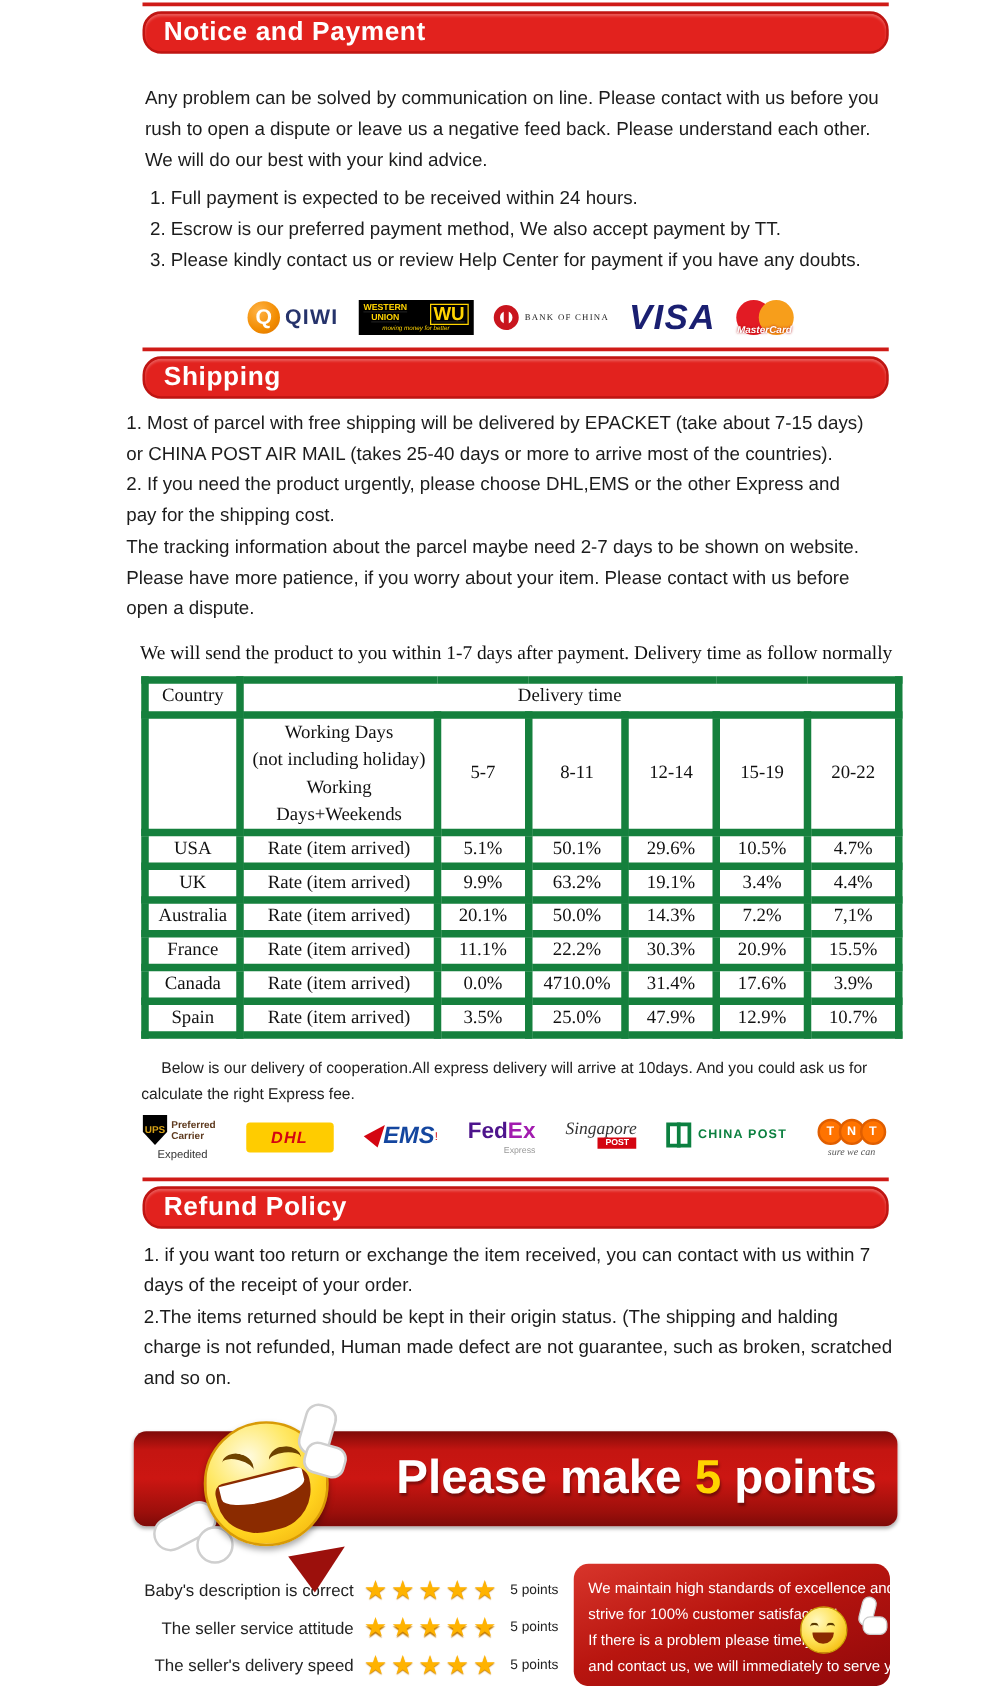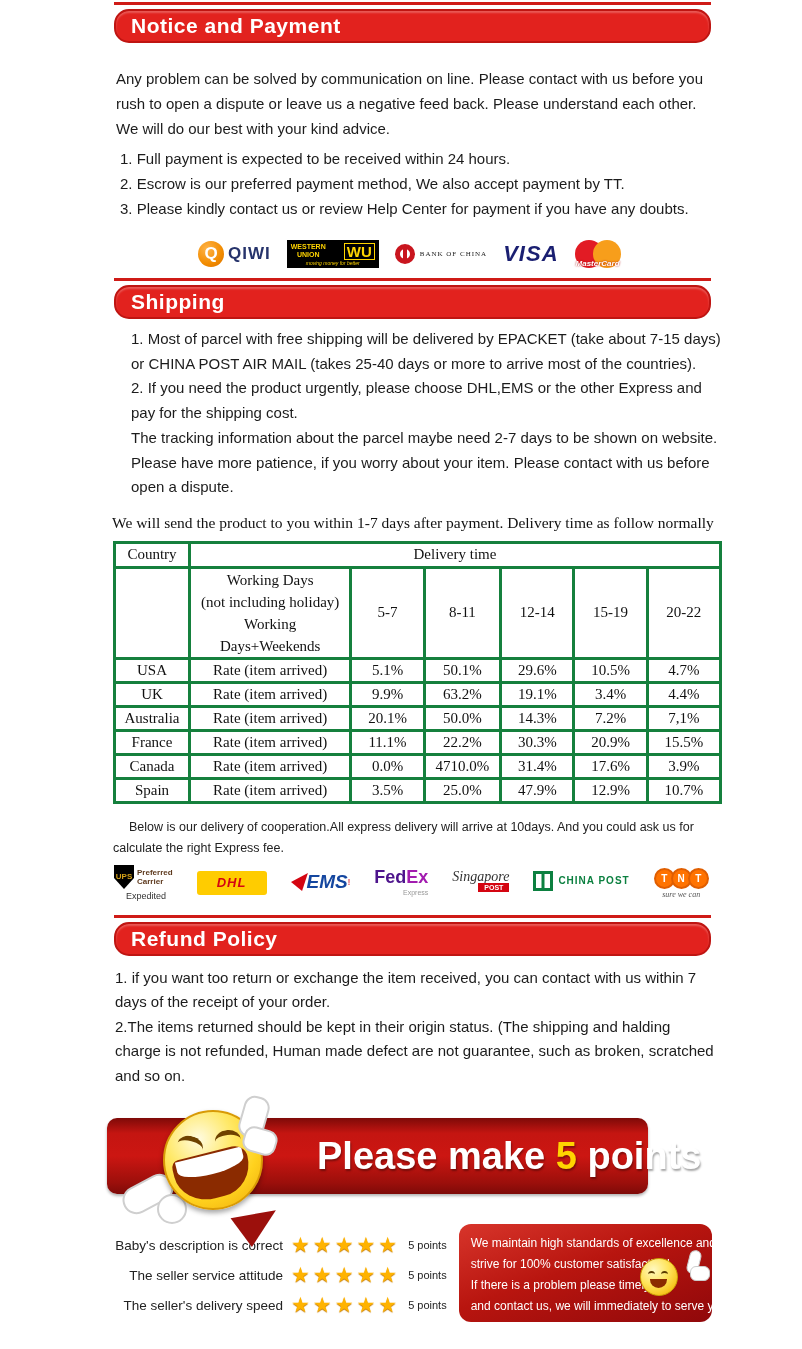--- a/index.html
+++ b/index.html
@@ -19,40 +19,40 @@
   .nlist div{white-space:nowrap;}
 
   
   .payrow{margin:7px 0 0 98px;display:flex;align-items:center;gap:16px;height:34px;}
   .qiwi{display:flex;align-items:center;gap:4px;}
   .qiwi .qball{width:26px;height:26px;border-radius:50%;
     background:radial-gradient(circle at 35% 30%,#ffb347,#f28c00 60%,#d96f00);
     color:#fff;font-weight:bold;font-size:17px;display:flex;align-items:center;justify-content:center;}
   .qiwi .qtxt{color:#26336b;font-weight:bold;font-size:17px;letter-spacing:1px;}
   .wu{width:92px;height:28px;background:#000;display:flex;flex-direction:column;justify-content:center;padding:1px 4px;box-sizing:border-box;}
-  .wu .wurow{display:flex;align-items:flex-start;justify-content:space-between;}
+  .wu .wurow{display:flex;align-items:flex-start;justify-content:space-between;text-decoration:underline;}
   .wu .wuname{color:#ffd400;font-weight:bold;font-size:7px;line-height:8px;text-align:center;}
   .wu .wubig{color:#ffd400;font-weight:bold;font-size:15px;border:1px solid #ffd400;padding:0 2px;line-height:15px;}
   .wu .wutag{color:#ffd400;font-style:italic;font-size:5px;text-align:center;}
   .boc{display:flex;align-items:center;gap:5px;}
   .boc .ring{width:20px;height:20px;border-radius:50%;border:5px solid #c9151e;position:relative;box-sizing:border-box;}
   .boc .ring::before{content:"";position:absolute;left:3px;top:-4px;width:4px;height:18px;background:#c9151e;}
   .boc .boctxt{font-size:7px;letter-spacing:1px;color:#222;font-family:"Liberation Serif",serif;}
-  .visa{color:#1a1f71;font-weight:bold;font-style:italic;font-size:22px;letter-spacing:1px;}
+  .visa{color:#1a1f71;font-weight:bold;font-style:italic;font-size:28px;letter-spacing:1px;}
   .mc{position:relative;width:46px;height:28px;}
   .mc .c1{position:absolute;left:0;top:0;width:28px;height:28px;border-radius:50%;background:#e21b24;}
   .mc .c2{position:absolute;right:0;top:0;width:28px;height:28px;border-radius:50%;background:#f79e1b;}
   .mc .mctxt{position:absolute;left:0;top:19px;width:100%;text-align:center;color:#fff;
              font-style:italic;font-weight:bold;font-size:8px;text-shadow:0 0 2px #a00;}
 
   
   .serifnote{margin:14px 0 0 12px;font-family:"Liberation Serif",serif;font-size:15.5px;color:#111;}
   table.dtable{margin:9px 0 0 13px;border-collapse:collapse;font-family:"Liberation Serif",serif;
                font-size:15px;color:#111;text-align:center;}
-  .dtable td{border:3px solid #15803d;padding:0 3px;}
+  .dtable td{border:6px solid #15803d;padding:0 3px;}
   .dtable .r1 td{height:22px;}
   .dtable .r2 td{height:72px;}
   .dtable .dr td{height:21px;}
   .wdcell div{line-height:22px;}
 
   .coop{margin:13px 0 0 13px;width:594px;font-size:12.5px;line-height:21px;text-indent:16px;color:#222;}
 
   
   .carriers{margin:6px 0 0 14px;display:flex;align-items:flex-start;gap:24px;height:44px;}
   .ups{display:flex;flex-direction:column;font-size:9px;}
@@ -79,21 +79,21 @@
   .cnpmark::before{content:"";position:absolute;left:50%;top:-3px;width:3px;height:20px;background:#0c8040;transform:translateX(-50%);}
   .cnp .cnptxt{color:#0c8040;font-size:10px;font-weight:bold;letter-spacing:1px;}
   .tnt{display:flex;flex-direction:column;align-items:center;margin-top:3px;}
   .tntrow{display:flex;}
   .tntball{width:17px;height:17px;border-radius:50%;background:#ff7300;border:2px solid #e05e00;color:#fff;
            font-weight:bold;font-size:10px;display:flex;align-items:center;justify-content:center;margin-left:-4px;}
   .tntball:first-child{margin-left:0;}
   .tnttag{font-family:"Liberation Serif",serif;font-style:italic;font-size:8px;color:#555;margin-top:1px;}
 
   
-  .banner{position:relative;margin:30px 0 0 7px;width:541px;height:76px;border-radius:10px;
+  .banner{position:relative;margin:30px 0 0 7px;width:611px;height:76px;border-radius:10px;
     background:linear-gradient(180deg,#7e0a08 0%,#c41511 20%,#cc1612 50%,#9c0f0b 85%,#7e0a08 100%);
     box-shadow:0 2px 3px rgba(0,0,0,.3);}
   .bannertext{position:absolute;left:210px;top:50%;transform:translateY(-50%);
     font-size:38px;font-weight:bold;color:#fff;white-space:nowrap;text-shadow:1px 2px 2px rgba(0,0,0,.35);}
   .bannerfive{color:#ffd400;}
   .smiley{position:absolute;left:30px;top:-16px;width:140px;height:130px;}
   .face{position:absolute;left:26px;top:8px;width:96px;height:96px;border-radius:50%;
     background:radial-gradient(circle at 35% 28%,#fffbe0 0%,#ffe96a 35%,#ffd21e 65%,#eda70a 100%);
     border:2px solid #d89a06;box-shadow:0 3px 5px rgba(0,0,0,.35);}
   .eye{position:absolute;width:26px;height:16px;border-top:5px solid #6e4200;border-radius:50%;}
@@ -172,21 +172,21 @@
         <span class="c1"></span>
         <span class="c2"></span>
         <span class="mctxt">MasterCard</span>
       </div>
     </div>
 
     <div class="topline" style="margin-top:7px;"></div>
     <div class="secbar">
       <span class="sectitle">Shipping</span>
     </div>
-    <div class="para" style="margin-top:8px;margin-left:31px;width:595px;line-height:24.7px;">
+    <div class="para" style="margin-top:8px;margin-left:1px;width:595px;line-height:24.7px;">
       <div>1. Most of parcel with free shipping will be delivered by EPACKET (take about 7-15 days) or CHINA POST AIR MAIL (takes 25-40 days or more to arrive most of the countries).</div>
       <div>2. If you need the product urgently, please choose DHL,EMS or the other Express and pay for the shipping cost.</div>
       <div>The tracking information about the parcel maybe need 2-7 days to be shown on website.</div>
       <div>Please have more patience, if you worry about your item. Please contact with us before open a dispute.</div>
     </div>
     <div class="serifnote">We will send the product to you within 1-7 days after payment. Delivery time as follow normally</div>
 
     <table class="dtable">
       <tbody>
           <tr class="r1">

